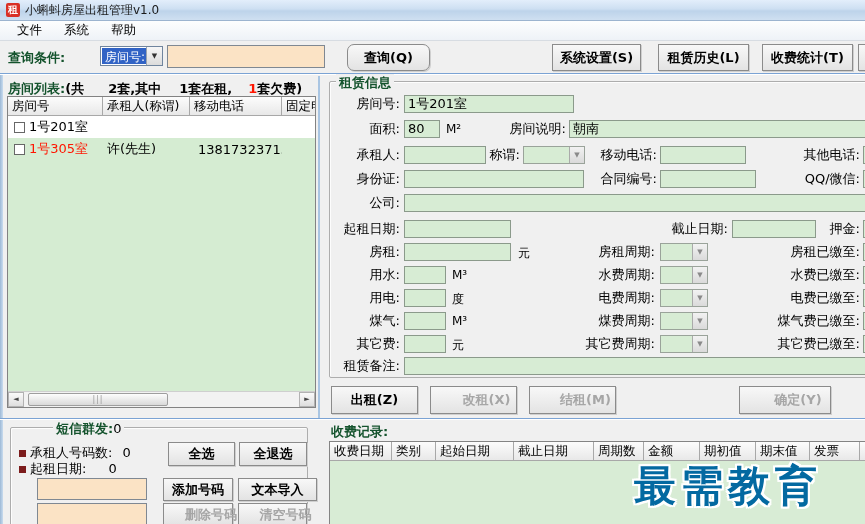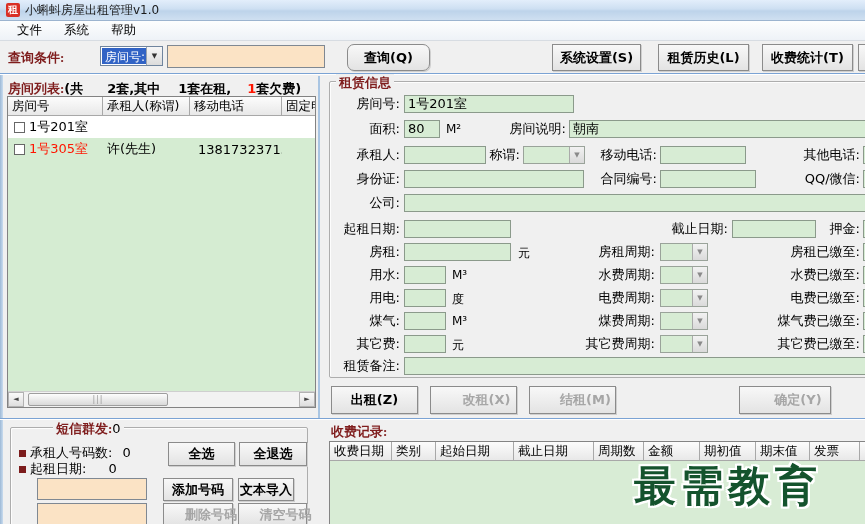--- a/index.html
+++ b/index.html
@@ -15,21 +15,21 @@
   .titlebar { left:0; top:0; width:865px; height:21px; background:linear-gradient(180deg,#e3eefb 0%,#cddff2 45%,#bdd3ea 55%,#cfe0f1 100%); border-bottom:1px solid #9cb4cf; display:flex; align-items:center; padding-left:6px; }
   .app-icon { width:14px; height:14px; background:#d93025; color:#fff; font-size:10px; line-height:14px; text-align:center; border-radius:2px; margin-right:5px; font-weight:bold; }
   .title-text { font-size:12px; color:#1a1a1a; }
 
   
   .menubar { left:0; top:21px; width:865px; height:20px; background:linear-gradient(180deg,#fdfefe,#eef2f7); border-bottom:1px solid #d7dce2; display:flex; align-items:center; padding-left:6px; }
   .menu-item { padding:2px 11px; font-size:12.5px; }
 
   
   .toolbar-bg { left:0; top:41px; width:865px; height:33px; background:#f0f0f0; }
-  .maroon { color:#7f1d1d; font-weight:bold;font-family:Liberation Serif, serif; }
+  .maroon { color:#14532d; font-weight:bold; }
   .q-label { left:8px; top:49px; font-size:13px; }
   .combo-q { left:100px; top:46px; width:63px; height:20px; background:#fff; border:1px solid #70859e; display:flex; }
   .combo-q .val { flex:1; background:#3163c5; color:#fff; font-size:12px; line-height:18px; padding-left:3px; margin:1px 0 1px 1px; white-space:nowrap; overflow:hidden; }
   .combo-q .arrow-btn { width:16px; background:linear-gradient(180deg,#f7f7f7,#dcdcdc); border-left:1px solid #9aa4ae; font-size:7px; color:#333; text-align:center; line-height:18px; }
   .peach { background:#fbe3c5; border:1px solid #7f8892; }
   .q-input { left:167px; top:45px; width:158px; height:23px; }
   .btn { background:linear-gradient(180deg,#f8f8f8,#e3e3e3); border:1px solid #8b8b8b; box-shadow:1px 1px 0 #cfcfcf; font-size:13px; font-weight:600; text-align:center; color:#000; display:flex; align-items:center; justify-content:center; white-space:nowrap; }
   .btn.disabled { color:#a6a6a6; font-weight:600;padding-left:26px; }
   .tb-btn { top:44px; height:27px; }
 
@@ -76,21 +76,21 @@
   .fee-table { left:329px; top:441px; width:620px; height:100px; border:1px solid #848484; display:flex; flex-direction:column; }
   .fee-body { flex:1; background:#d8ecd5; }
   .fee-c1{width:62px;} .fee-c2{width:44px;} .fee-c3{width:78px;} .fee-c4{width:80px;} .fee-c5{width:50px;} .fee-c6{width:56px;} .fee-c7{width:56px;} .fee-c8{width:54px;} .fee-c9{width:50px;} .fee-cx{flex:1; border-right:none;}
 
   
   .bullet { display:inline-block; width:7px; height:7px; background:#7c1c1c; margin-right:4px; }
   .sms-line { position:absolute; font-size:13px; white-space:nowrap; }
   .sms-count { margin-left:10px; }
 
   
-  .watermark { left:634px; top:458px; font-family:"DejaVu Serif","Liberation Serif",serif; font-size:42px; font-weight:bold; color:#14532d; letter-spacing:5px; white-space:nowrap;
+  .watermark { left:634px; top:458px; font-family:"DejaVu Serif","Liberation Serif",serif; font-size:42px; font-weight:bold; color:#0369a1; letter-spacing:5px; white-space:nowrap;
     text-shadow:-2px -2px 0 #fff, 2px -2px 0 #fff, -2px 2px 0 #fff, 2px 2px 0 #fff, 0 -2px 0 #fff, 0 2px 0 #fff, -2px 0 0 #fff, 2px 0 0 #fff; }
 </style>
 </head>
 <body>
 
 <div class="window">
   <div class="abs frame-left"></div>
 
   <div class="abs titlebar">
     <div class="app-icon">租</div>
@@ -279,21 +279,21 @@
   <div class="abs hline2" style="left:0;top:419px;width:865px;"></div>
 
   <div class="abs groupbox" style="left:10px;top:427px;width:298px;height:110px;">
     <div class="legend" style="left:42px;"><span class="maroon">短信群发:</span><span>0</span></div>
     <div class="sms-line" style="left:8px;top:16px;"><span class="bullet"></span><span>承租人号码数:</span><span class="sms-count">0</span></div>
     <div class="sms-line" style="left:8px;top:32px;"><span class="bullet"></span><span>起租日期:</span><span class="sms-count" style="margin-left:22px;">0</span></div>
     <div class="btn" style="position:absolute;left:157px;top:14px;width:67px;height:24px;">全选</div>
     <div class="btn" style="position:absolute;left:228px;top:14px;width:68px;height:24px;">全退选</div>
     <div class="peach" style="position:absolute;left:26px;top:50px;width:110px;height:22px;"></div>
     <div class="btn" style="position:absolute;left:152px;top:50px;width:70px;height:23px;">添加号码</div>
-    <div class="btn" style="position:absolute;left:227px;top:50px;width:56px;height:23px;text-align:center;">文本导入</div>
+    <div class="btn" style="position:absolute;left:227px;top:50px;width:79px;height:23px;text-align:center;">文本导入</div>
     <div class="peach" style="position:absolute;left:26px;top:75px;width:110px;height:22px;"></div>
     <div class="btn disabled" style="position:absolute;left:152px;top:75px;width:70px;height:23px;">删除号码</div>
     <div class="btn disabled" style="position:absolute;left:227px;top:75px;width:69px;height:23px;">清空号码</div>
   </div>
 
   <div class="abs maroon" style="left:331px;top:423px;font-size:13px;">收费记录:</div>
   <div class="abs fee-table">
     <div class="thead">
       <div class="th fee-c1">收费日期</div>
       <div class="th fee-c2">类别</div>

